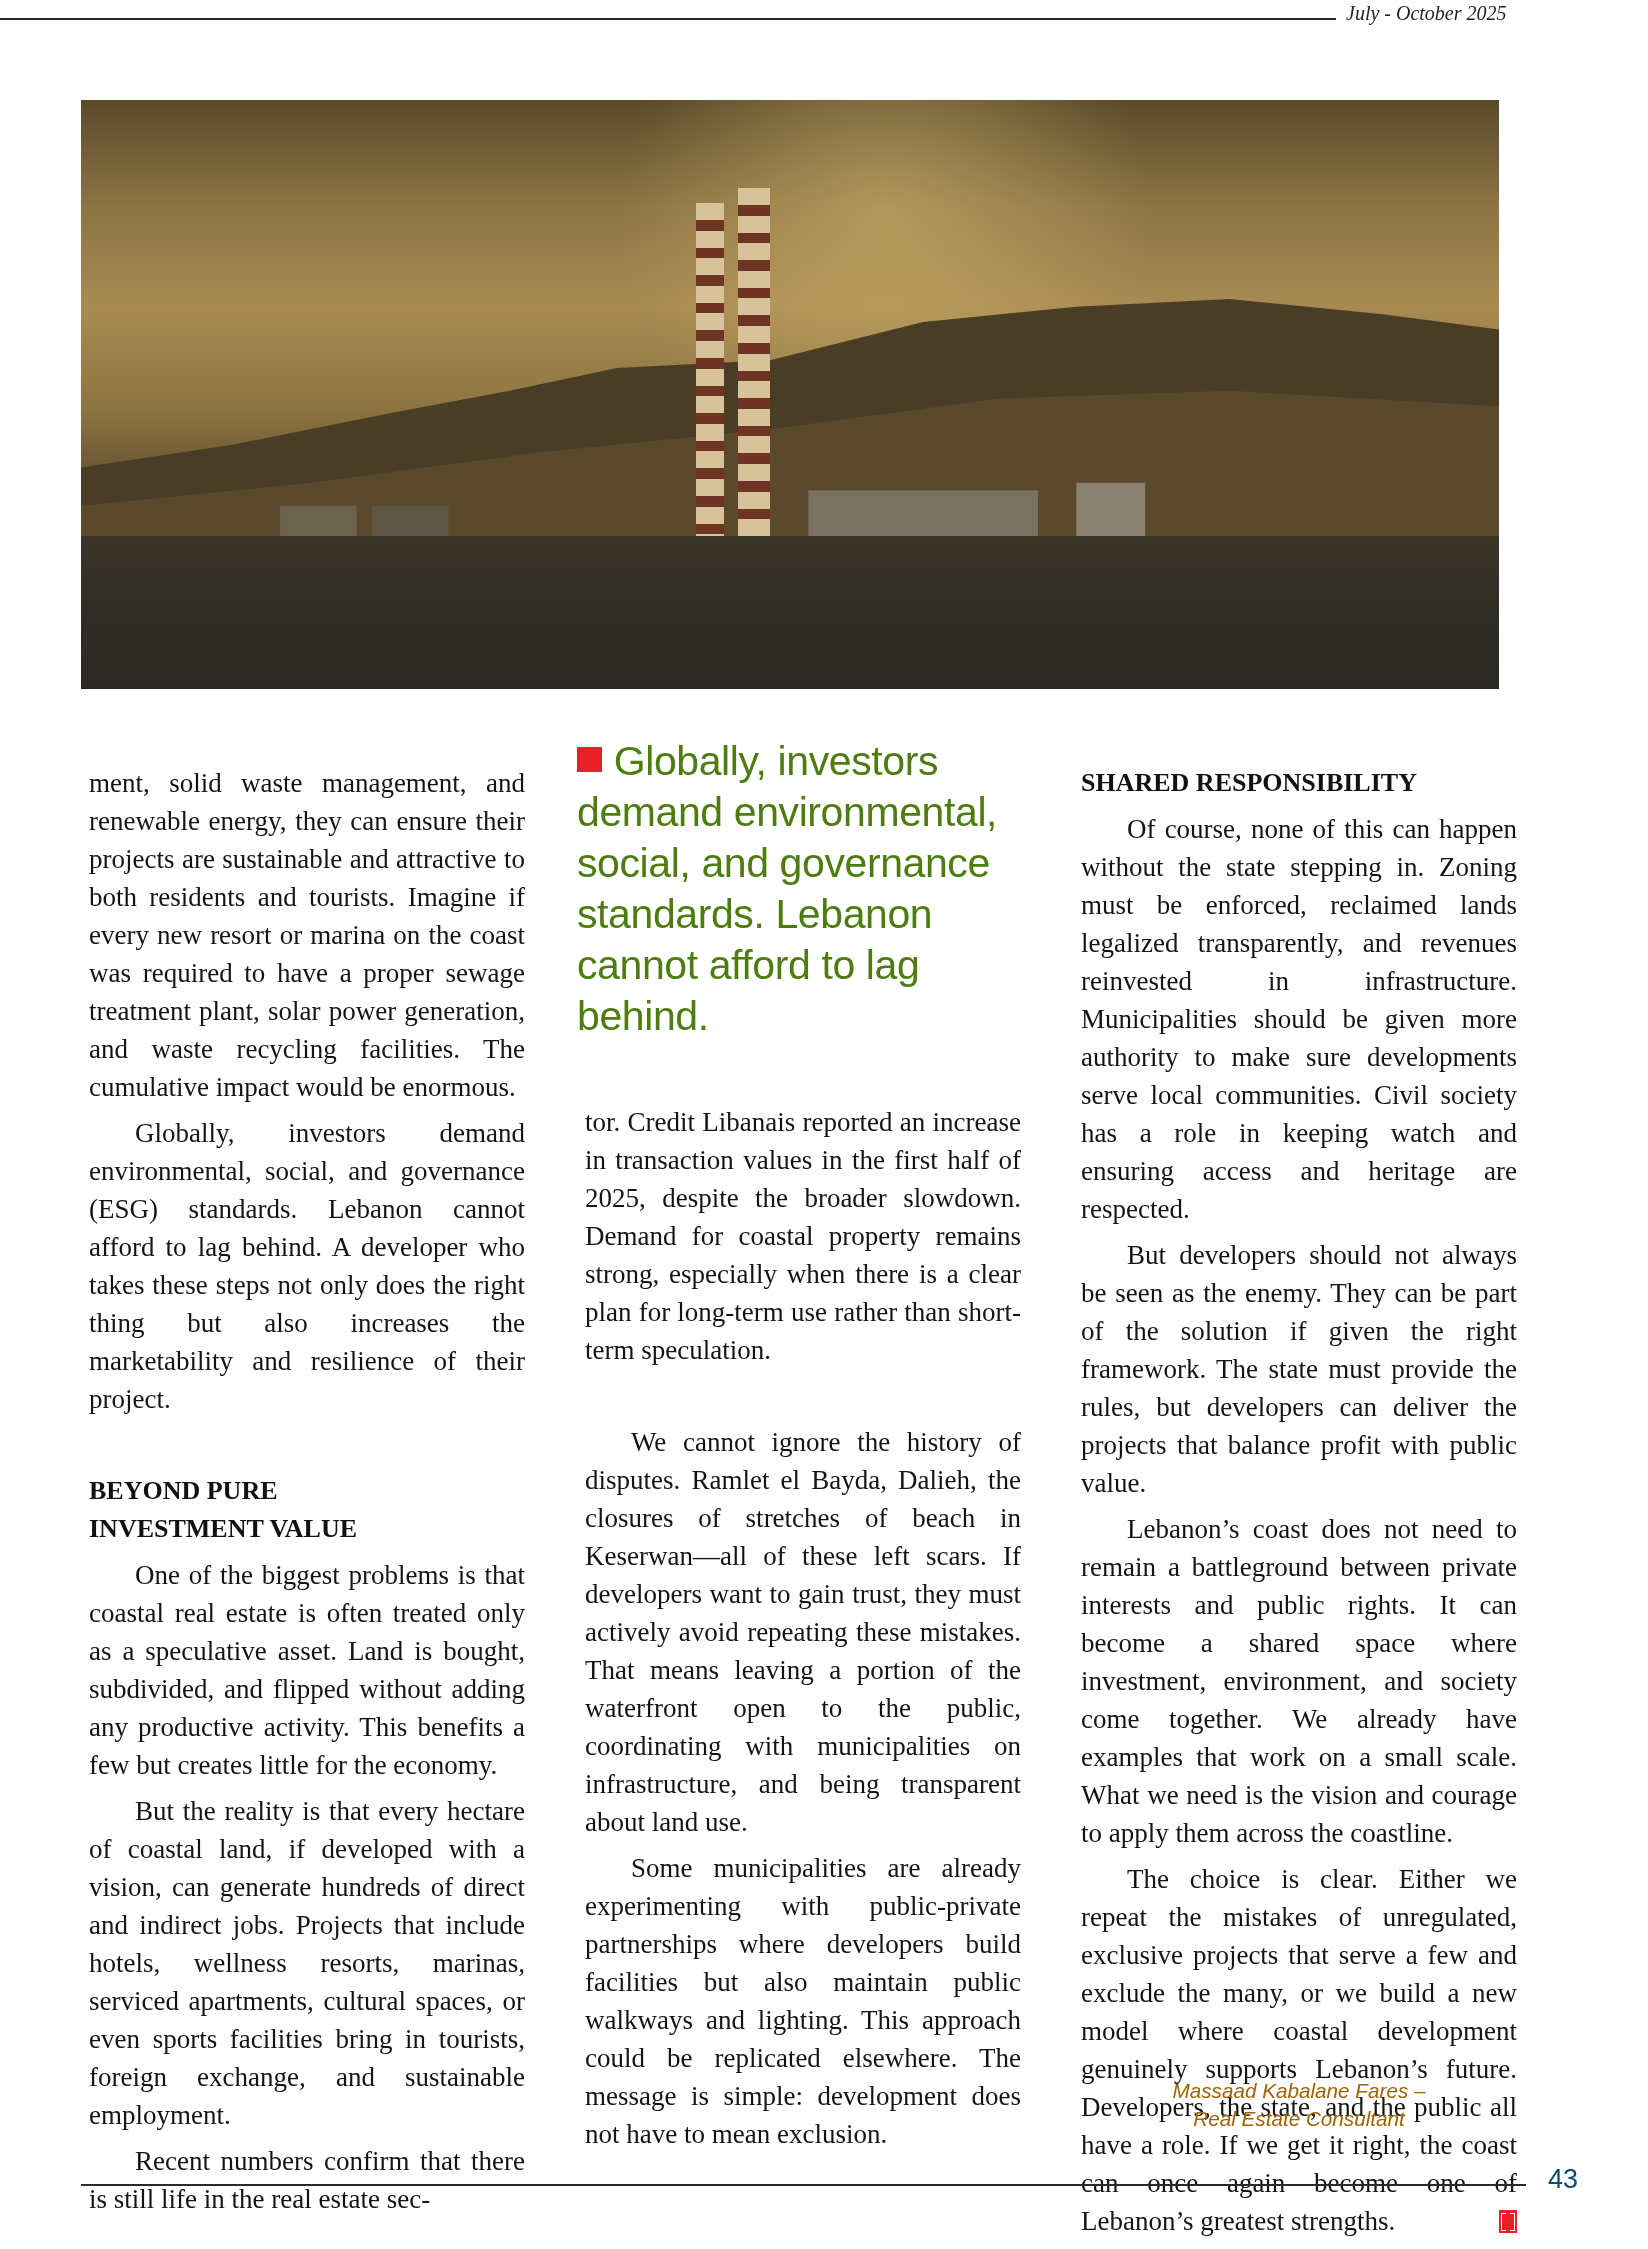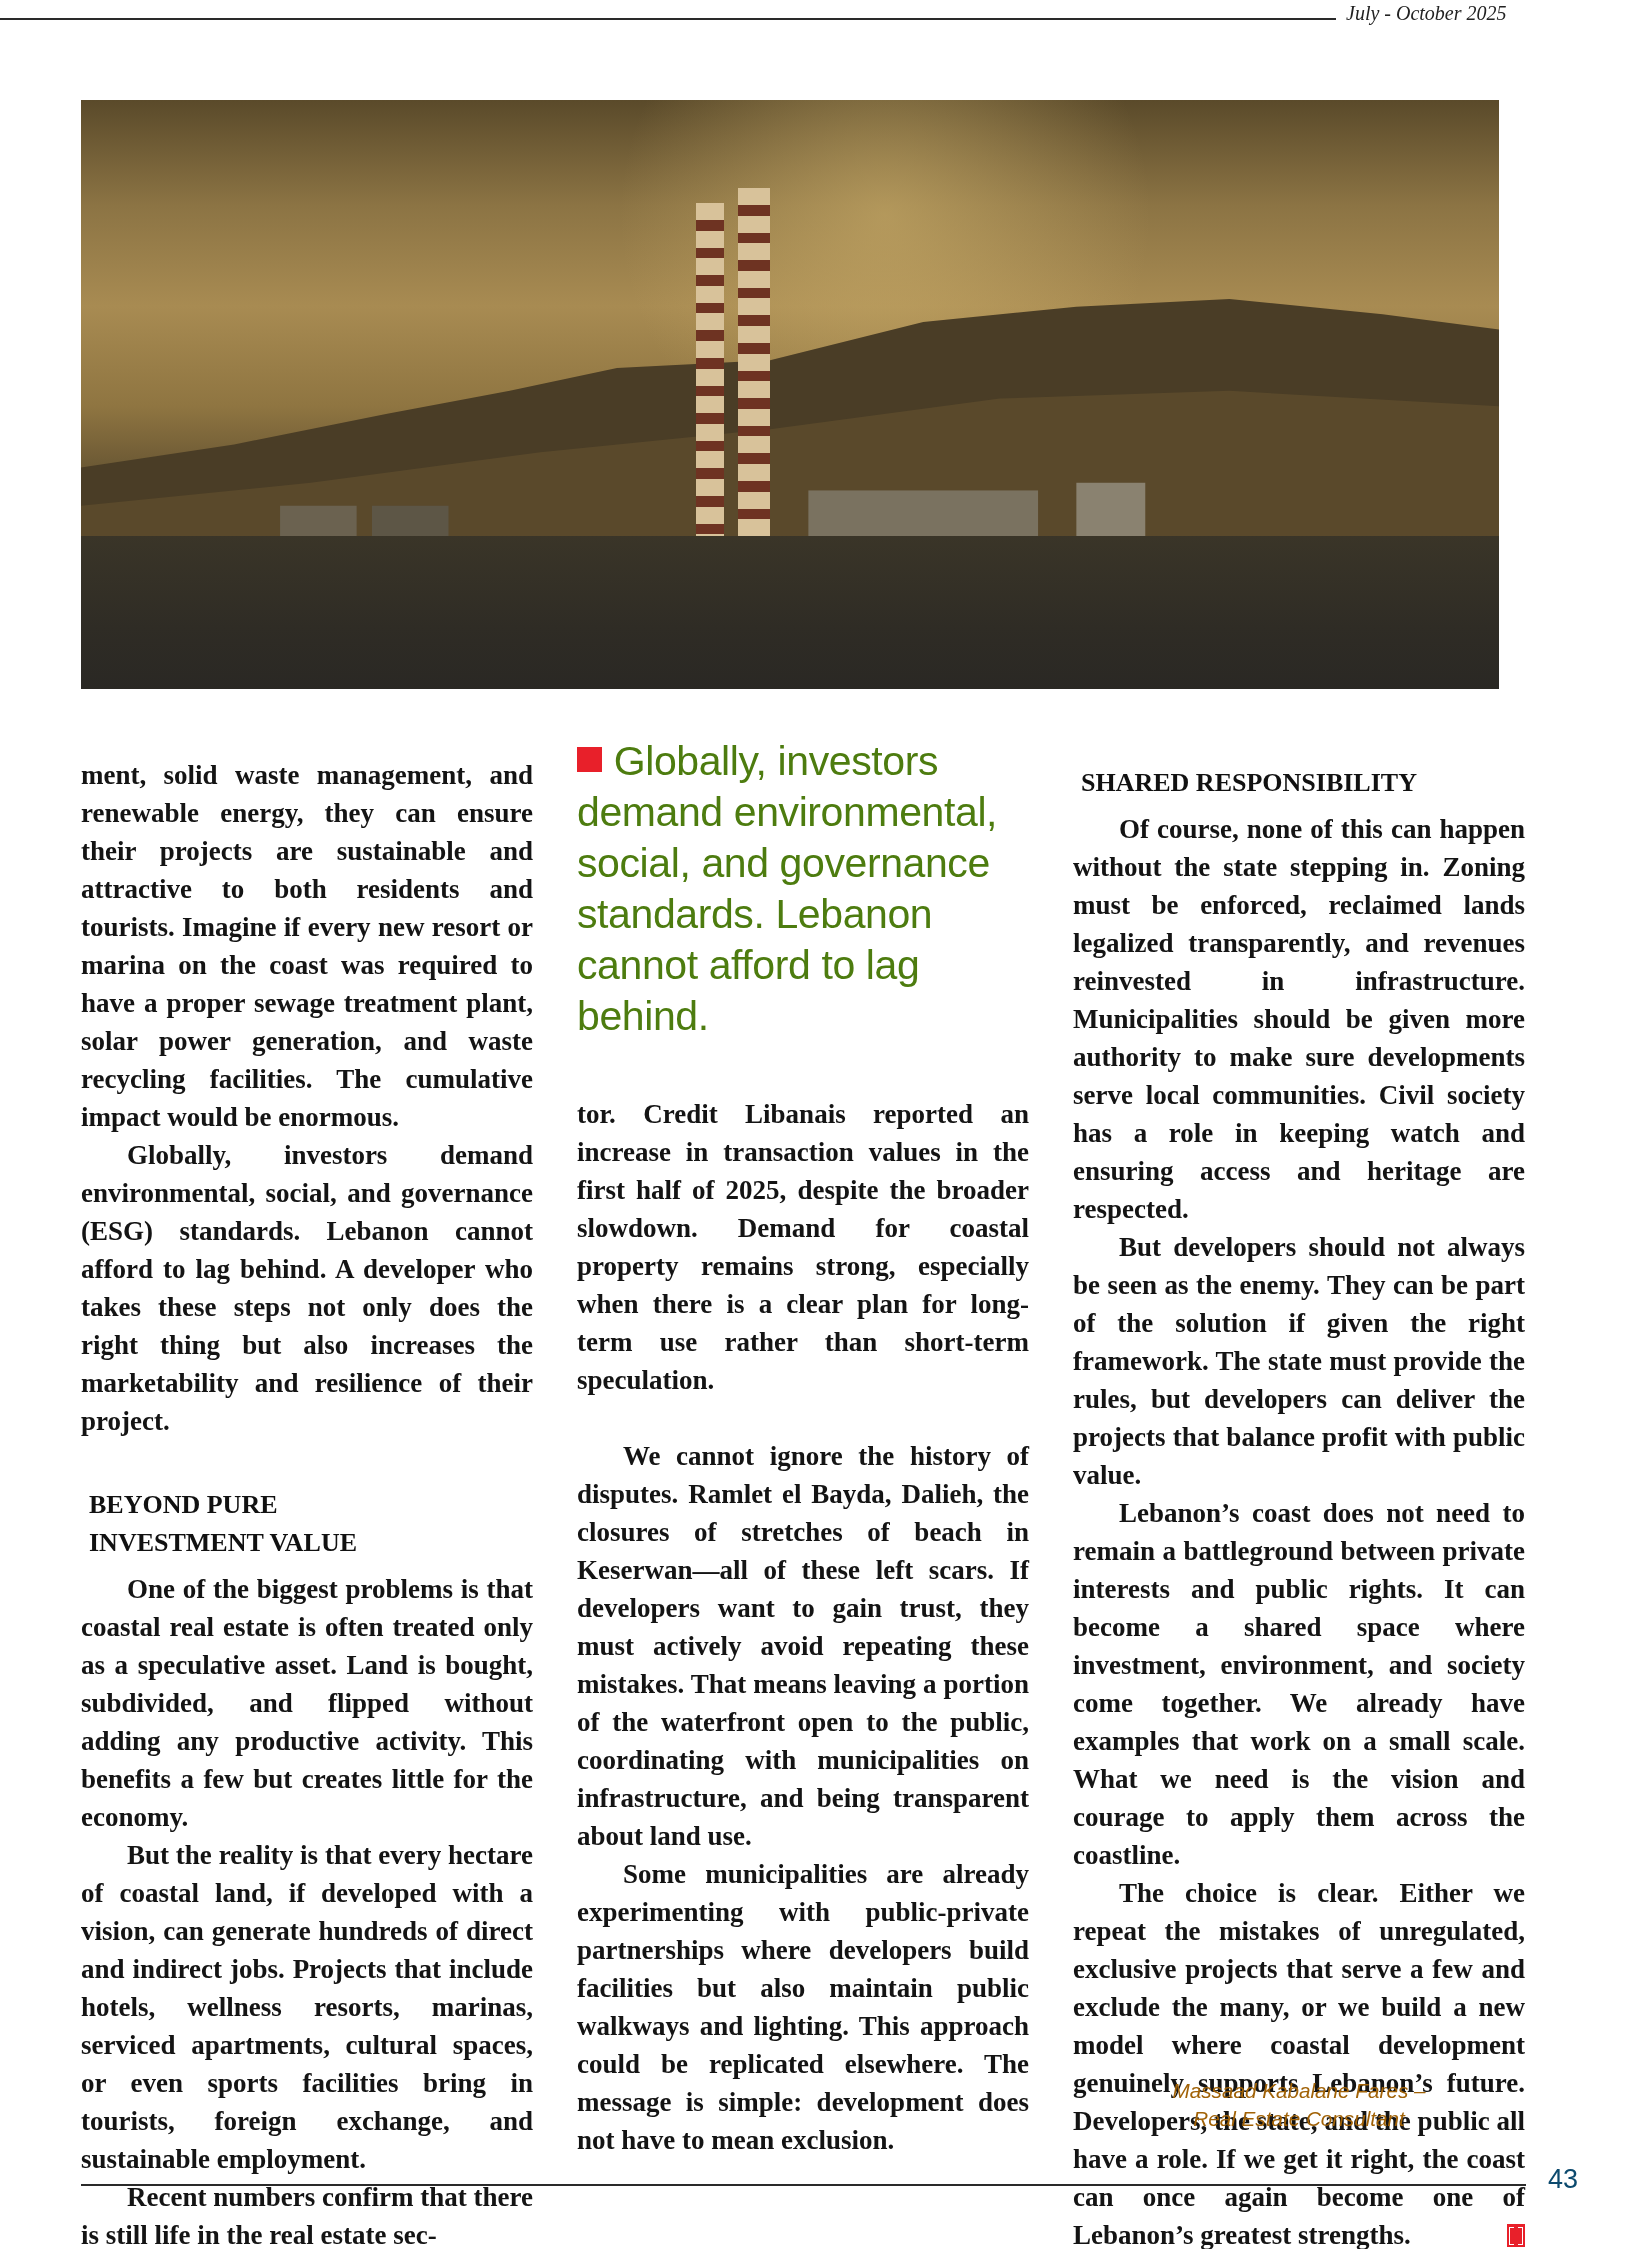--- a/index.html
+++ b/index.html
@@ -10,21 +10,21 @@
   .photo { position: absolute; left: 81px; top: 100px; width: 1418px; height: 589px; overflow: hidden;
     background: linear-gradient(180deg, #5a4a2a 0%, #8c7444 18%, #a88b52 35%, #8f7541 52%, #6d5a35 62%, #4b3e28 75%, #3a3326 86%, #2e2b24 100%); }
   .photo .glow { position: absolute; left: 536px; top: 0; width: 536px; height: 383px; background: radial-gradient(ellipse at 50% 30%, rgba(210,180,110,0.55), rgba(210,180,110,0) 70%); }
   .photo .hills { position: absolute; left: 0; bottom: 122px; width: 100%; height: 291px; }
   .photo .water { position: absolute; left: 0; bottom: 0; width: 100%; height: 153px; background: linear-gradient(180deg, #3a3528 0%, #2f2c25 60%, #2a2824 100%); }
   .photo .stack { position: absolute; width: 32px; background: repeating-linear-gradient(180deg, #d8c29a 0 17px, #6e3322 17px 27.6px); }
   .photo .stack.s1 { left: 615px; top: 103px; height: 398px; width: 27.6px; }
   .photo .stack.s2 { left: 657px; top: 88px; height: 413px; }
 
   .col { position: absolute; font-family: "Liberation Serif", serif; font-size: 27px; line-height: 38px; text-align: justify; color: #141414; }
-  .col p { margin: 0; font-weight: bold; }
+  .col p { margin: 8px; }
   .col p.indent { text-indent: 46px; }
   .col h3 { margin: 8px; font-family: "Liberation Serif", serif; font-weight: bold; font-size: 26px; line-height: 38px; text-align: left; color: #111; }
   .col .gap { height: 38px; }
   .col1 { left: 81px; top: 756px; width: 452px; }
   .col2 { left: 577px; top: 1095px; width: 452px; }
   .col3 { left: 1073px; top: 756px; width: 452px; }
 
   .pullquote { position: absolute; left: 577px; top: 736px; width: 459px; font-family: "Liberation Sans", sans-serif; font-size: 41px; line-height: 51px; color: #4d7c0f; font-weight: normal; letter-spacing: -0.4px; }
   .pullquote .bullet { display: inline-block; width: 24.5px; height: 24.5px; background: #e8202a; margin-right: 12.2px; vertical-align: 3.1px; }
 

